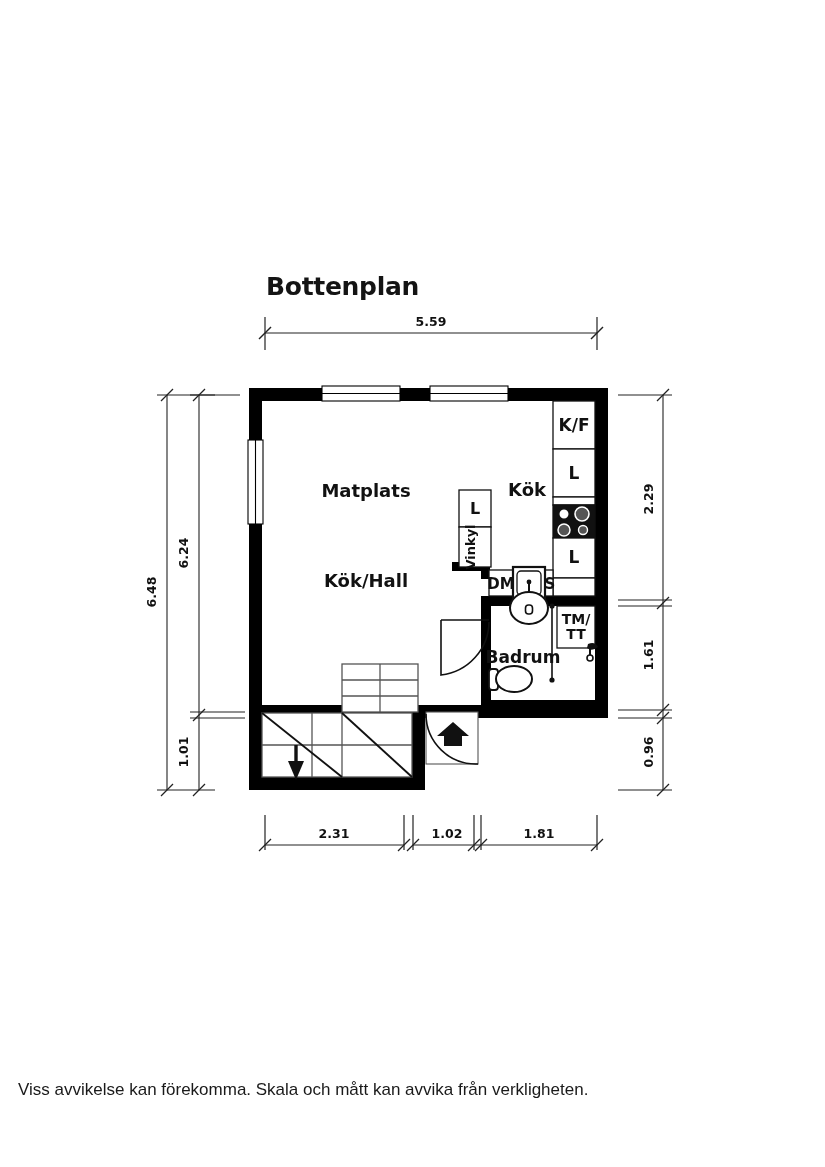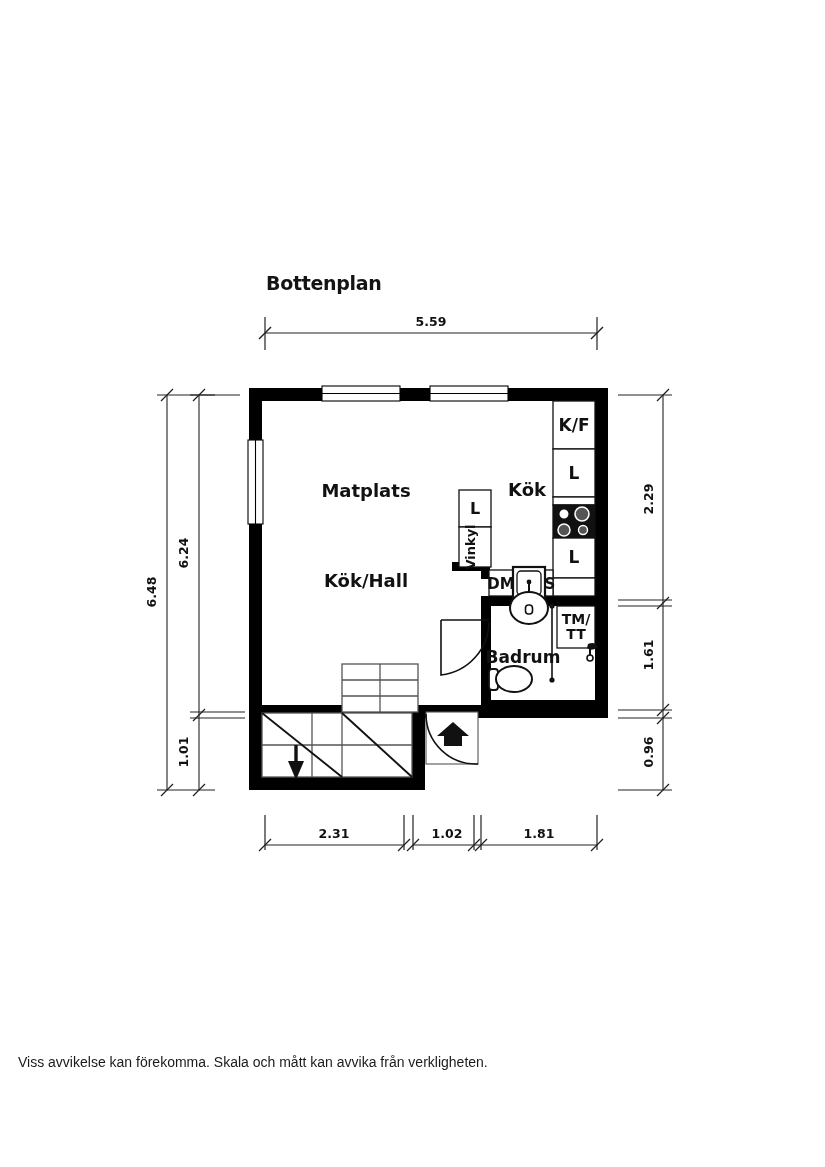--- a/index.html
+++ b/index.html
@@ -16,30 +16,30 @@
     overflow: hidden;
   }
   #plan-root {
     position: absolute;
     inset: 0;
   }
   .plan-title {
     position: absolute;
     left: 266px;
     top: 272px;
-    font-size: 19px;
+    font-size: 25px;
     font-weight: bold;
     letter-spacing: -0.3px;
     color: #141414;
   }
   .footer-note {
     position: absolute;
     left: 18px;
-    top: 1054px;
-    font-size: 14px;
+    top: 1080px;
+    font-size: 17px;
     color: #1a1a1a;
     font-family: "Liberation Sans", sans-serif;
   }
   svg.floorplan {
     position: absolute;
     left: 0;
     top: 0;
     width: 825px;
     height: 1167px;
   }

